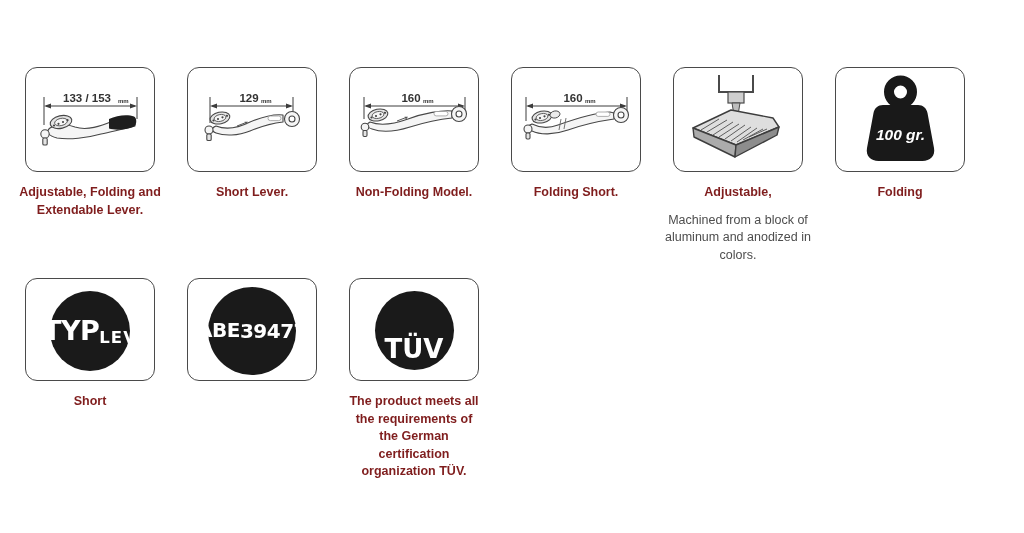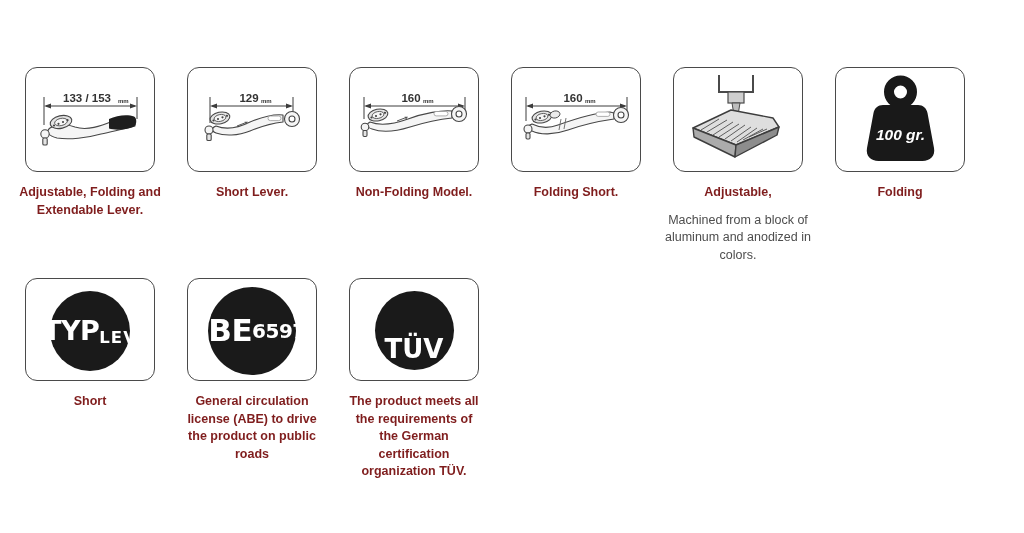--- a/index.html
+++ b/index.html
@@ -25,21 +25,21 @@
   svg text { font-family:"Liberation Sans", sans-serif; }
   .badge-circle {
     background:#1a1a1a; border-radius:50%; color:#fff;
     display:flex; flex-direction:row; align-items:center; justify-content:center;
     font-family:"DejaVu Sans", sans-serif; font-weight:bold; margin-top:2px;
   }
   .badge-typ { width:80px; height:80px; }
   .badge-typ .b1 { font-size:27px; line-height:1; letter-spacing:-0.5px; }
   .badge-typ .b2 { font-size:16.5px; line-height:1; margin-top:15px; letter-spacing:1px; }
   .badge-abe { width:88px; height:88px; }
-  .badge-abe .b1 { font-size:31px; line-height:0.95; letter-spacing:-0.5px; }
+  .badge-abe .b1 { font-size:20px; line-height:0.95; letter-spacing:-0.5px; }
   .badge-abe .b2 { font-size:20px; line-height:1; margin-top:1px; letter-spacing:-0.5px; }
   .badge-tuv { width:79px; height:79px; }
   .badge-tuv .b1 { font-size:26px; line-height:1;margin-top:37px; }
 </style>
 </head>
 <body>
 
 <div class="canvas">
 
   <div class="row row-1">
@@ -231,24 +231,23 @@
           <span class="b2">LEV</span>
         </div>
       </div>
       <div class="caption">Short</div>
     </div>
 
     <div class="feature">
       <div class="card">
         <div class="badge-circle badge-abe">
           <span class="b1">ABE</span>
-          <span class="b2">65971</span>
+          <span class="b2">39477</span>
         </div>
       </div>
-      <div class="caption w146">General circulation license (ABE) to drive the product on public roads</div>
     </div>
 
     <div class="feature">
       <div class="card">
         <div class="badge-circle badge-tuv">
           <span class="b1">TÜV</span>
         </div>
       </div>
       <div class="caption w136">The product meets all the requirements of the German certification organization TÜV.</div>
     </div>

